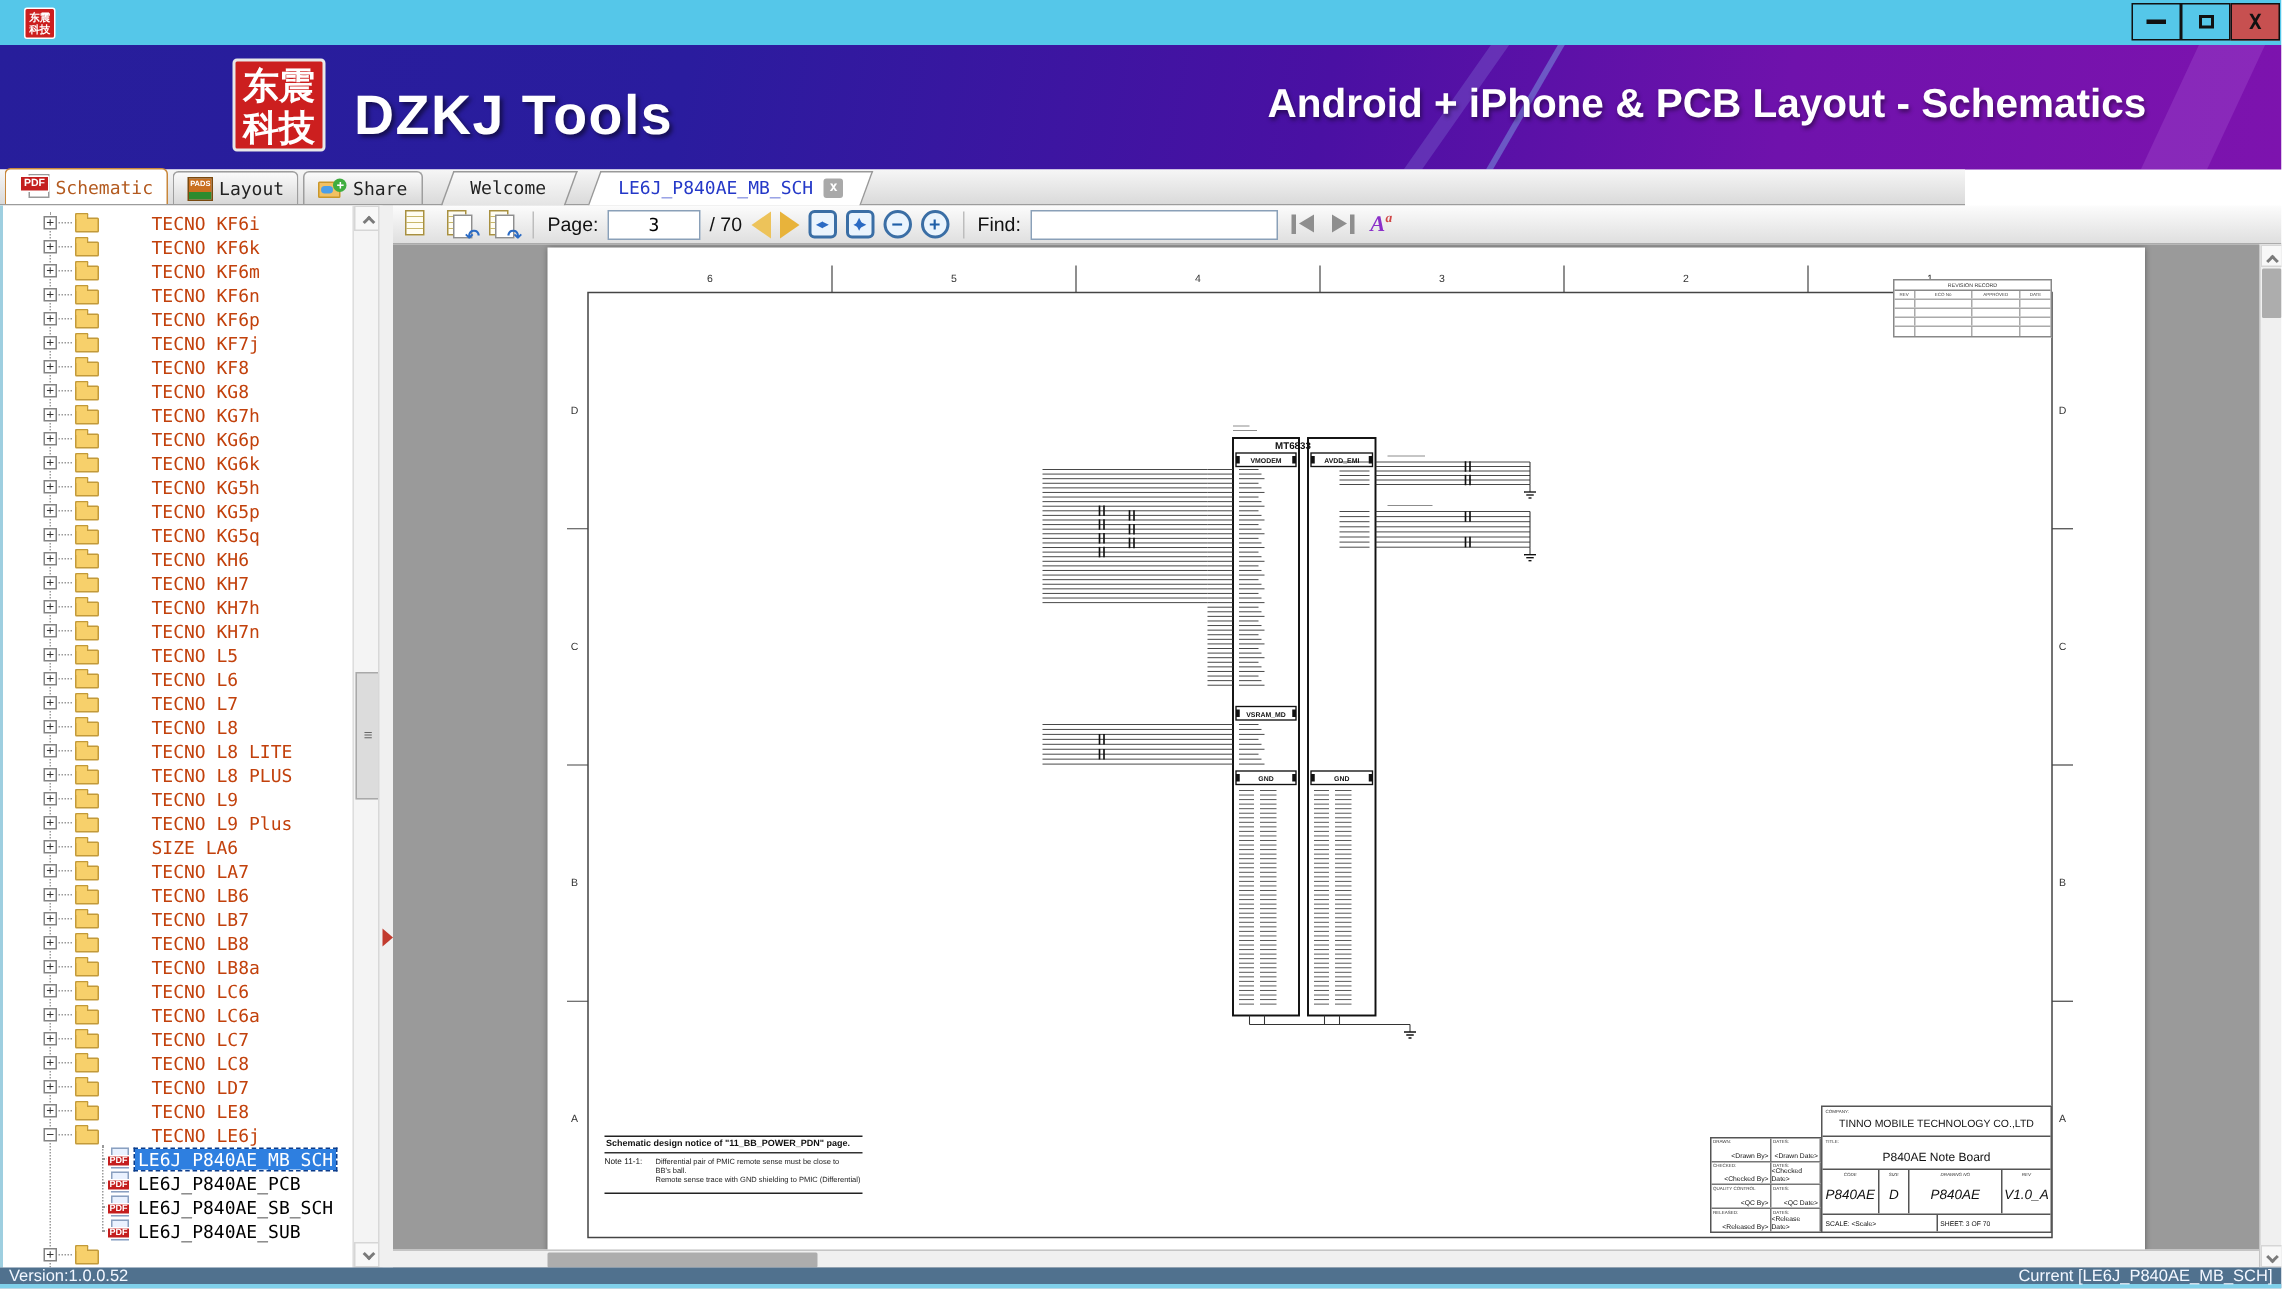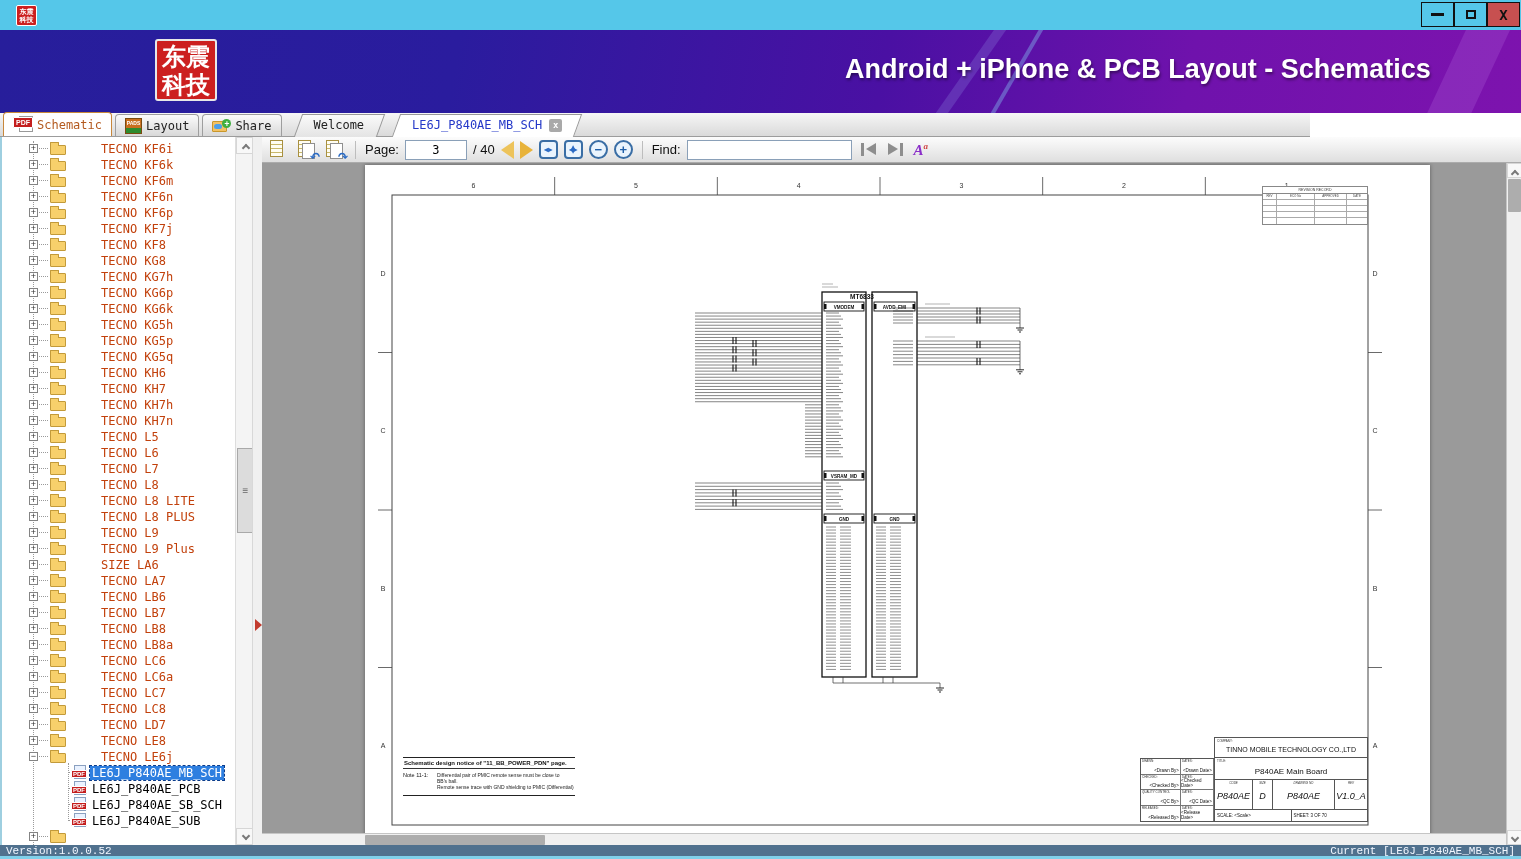--- a/index.html
+++ b/index.html
@@ -136,21 +136,21 @@
   #tb-bottom .half{flex:1;border-right:1px solid #555;padding:3px 0 0 2px;}
   #tb-bottom .half:last-child{border-right:none;}
   
   #vscroll{left:1506px;top:163px;width:15px;height:682px;background:#F0F0F0;border-left:1px solid #C5C5C5;}
   #vscroll .sb-btn{width:15px;height:15px;}
   #vs-thumb{position:absolute;left:1px;top:16px;width:13px;height:33px;background:#ADADAD;border-radius:1px;}
   #hscroll{position:absolute;left:0;top:670px;width:1244px;height:12px;background:#F0F0F0;border-top:1px solid #C5C5C5;}
   #hs-thumb{position:absolute;left:103px;top:1px;width:180px;height:10px;background:#ADADAD;border-radius:1px;}
 
   
-  #statusbar{left:0;top:845px;width:1521px;height:14px;background:var(--status_bg,#50718E);border-bottom:3px solid var(--status_strip,#7FD0EA);color:#F2F7FF;font-family:Liberation Mono, monospace;font-size:11px;display:flex;justify-content:space-between;align-items:center;padding:0 6px;}
+  #statusbar{left:0;top:845px;width:1521px;height:14px;background:var(--status_bg,#50718E);border-bottom:3px solid var(--status_strip,#7FD0EA);color:#F2F7FF;font-family:Liberation Sans, sans-serif;font-size:11px;display:flex;justify-content:space-between;align-items:center;padding:0 6px;}
 
   svg text{font-family:"Liberation Sans",sans-serif;}
 </style>
 </head>
 <body>
 
 <div class="abs" id="titlebar">
   <div class="abs" id="win-icon">
     <div>东震</div>
     <div>科技</div>
@@ -165,20 +165,21 @@
 </div>
 
 <div class="abs" id="banner">
   <div class="streak" id="streak1"></div>
   <div class="streak" id="streak2"></div>
   <div class="streak" id="streak3"></div>
   <div class="abs" id="banner-logo">
     <div>东震</div>
     <div>科技</div>
   </div>
+  <div class="abs" id="app-name">DZKJ Tools</div>
   <div class="abs" id="tagline">Android + iPhone &amp; PCB Layout - Schematics</div>
 </div>
 
 <div class="abs" id="tabbar">
   <div class="mtab active">
     <span class="pdficon-tab">
         <span class="pg"></span>
         <span class="badge">PDF</span>
       </span>
     <span>Schematic</span>
@@ -216,21 +217,21 @@
       <span class="curl">↶</span>
     </span>
   <span class="ticon">
       <span class="pg"></span>
       <span class="pg2"></span>
       <span class="curl">↷</span>
     </span>
   <span class="tsep"></span>
   <span>Page:</span>
   <input id="page-input" value="3" style="">
-  <span>/ 40</span>
+  <span>/ 70</span>
   <span class="tri" id="prev-page"></span>
   <span class="tri" id="next-page"></span>
   <span class="fitbtn">
       <span>◂▸</span>
     </span>
   <span class="fitbtn">
       <span>◂▸</span>
       <span class="rot">◂▸</span>
     </span>
   <span class="zoombtn">−</span>
@@ -1091,21 +1092,21 @@
             </div>
           </div>
         </div>
       <div id="tb-main">
         <div class="tbm-row" id="tb-company">
           <span class="mini">COMPANY:</span>
           <div class="val">TINNO MOBILE TECHNOLOGY CO.,LTD</div>
         </div>
         <div class="tbm-row" id="tb-title">
           <span class="mini">TITLE:</span>
-          <div class="val">P840AE Main Board</div>
+          <div class="val">P840AE Note Board</div>
         </div>
         <div class="tbm-row" id="tb-cells">
             <div class="tbc" style="width: 38px;">
               <div class="cl">CODE</div>
               <div class="cv">P840AE</div>
             </div>
             <div class="tbc" style="width: 20px;">
               <div class="cl">SIZE</div>
               <div class="cv">D</div>
             </div>

